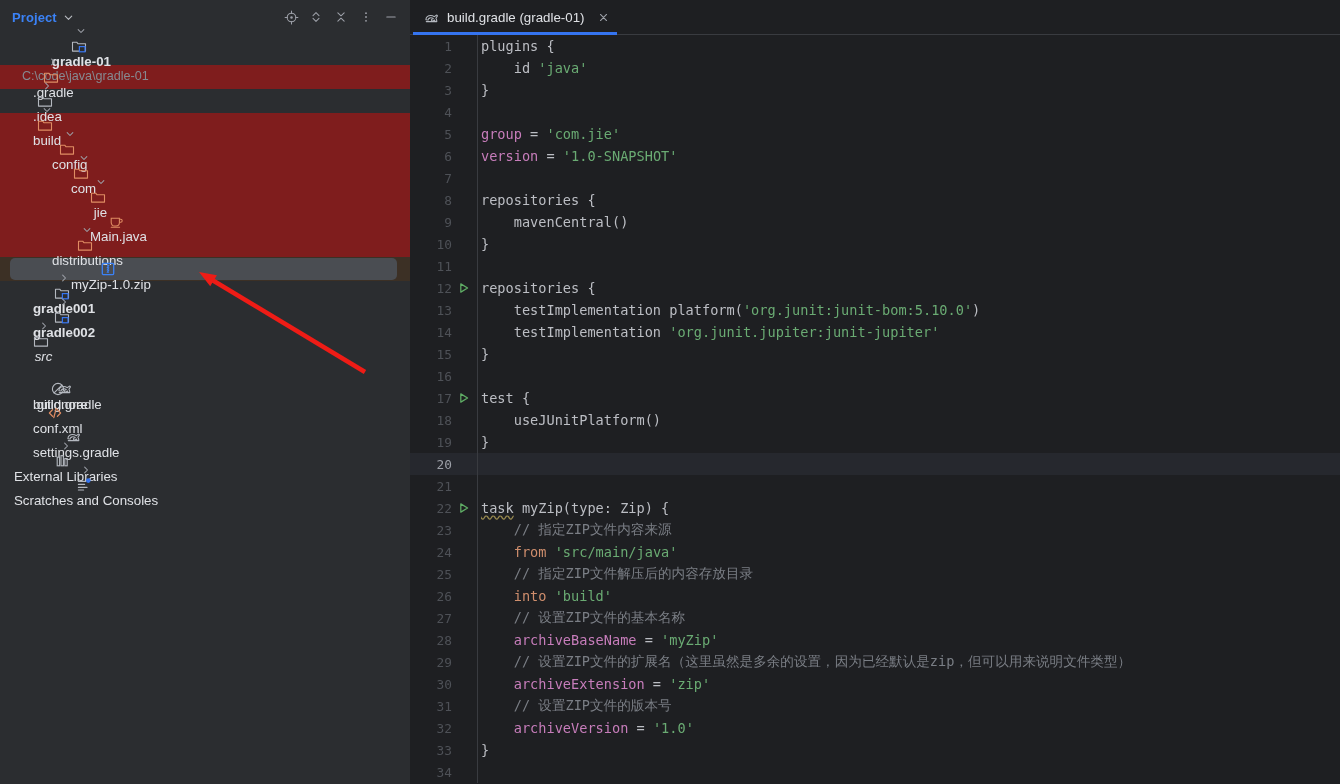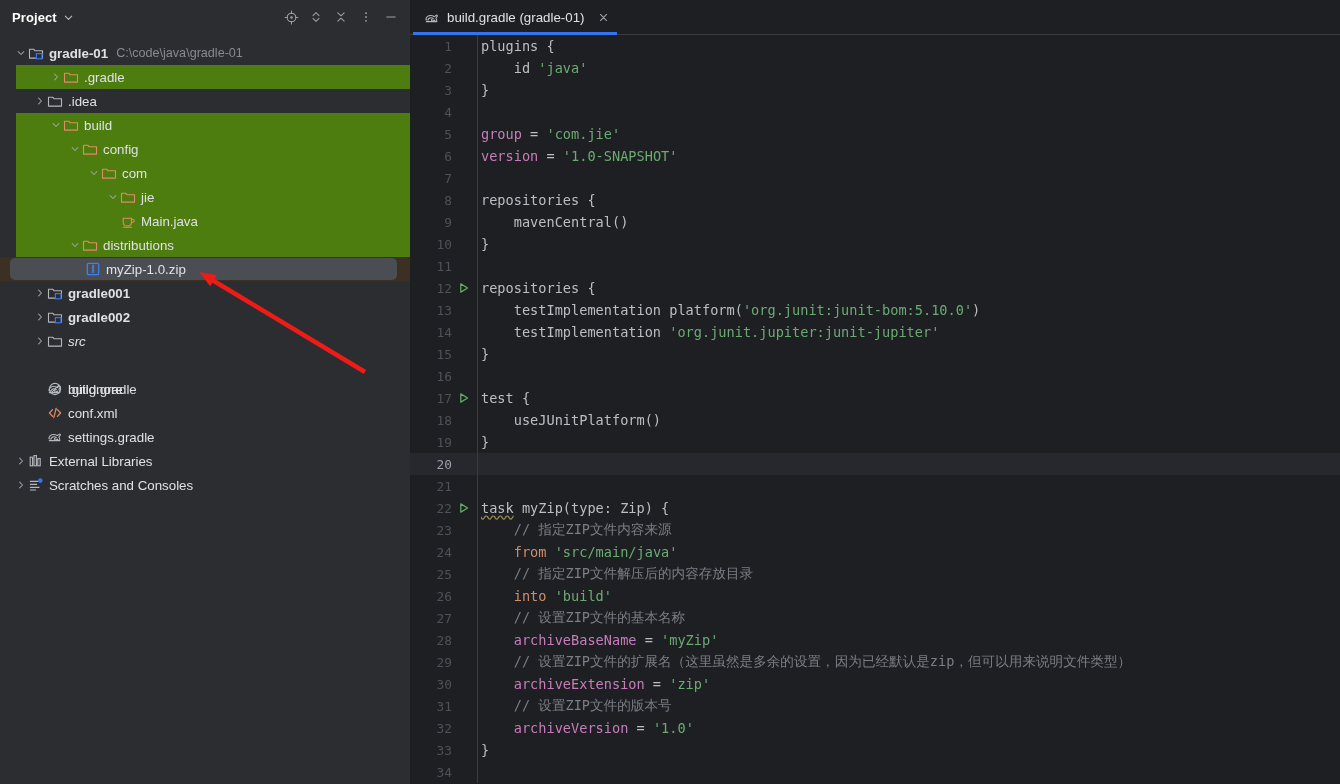--- a/index.html
+++ b/index.html
@@ -29,21 +29,21 @@
   #panel-header {
     height: 34px;
     display: flex;
     align-items: center;
     padding: 0 8px 0 12px;
     background: #2b2d30;
   }
   #panel-title {
     font-size: 13px;
     font-weight: bold;
-    color: #ffffff;
+    color: #3b82f6;
     letter-spacing: .1px;
   }
   #panel-title-chevron {
     margin-left: 6px;
     display: inline-flex;
     align-items: center;
     color: #b9bcc2;
   }
   #panel-title-wrap {
     display: flex; align-items: center;
@@ -71,33 +71,34 @@
   }
   .row {
     position: relative;
     height: 24px;
     display: flex;
     align-items: center;
     color: #dfe1e5;
     white-space: nowrap;
     cursor: default;
   }
-  .row.excluded { background: #4d7c0f; margin-left: 16px; }
+  .row.excluded { background: #7f1d1d; }
   .row.selected-bg { background: #3c3025; }
   .row .sel {
     position: absolute;
     left: 10px; right: 13px; top: 1px; bottom: 1px;
     background: #4a4d52;
     border-radius: 5px;
   }
   .row .content {
     position: relative;
     display: flex;
     align-items: center;
     z-index: 2;
+    flex-direction: column;
   }
   .twisty {
     width: 14px; height: 24px;
     display: inline-flex; align-items: center; justify-content: center;
     flex: 0 0 14px;
     color: #9da0a8;
   }
   .twisty.blank { color: transparent; }
   .ic {
     width: 16px; height: 16px;

